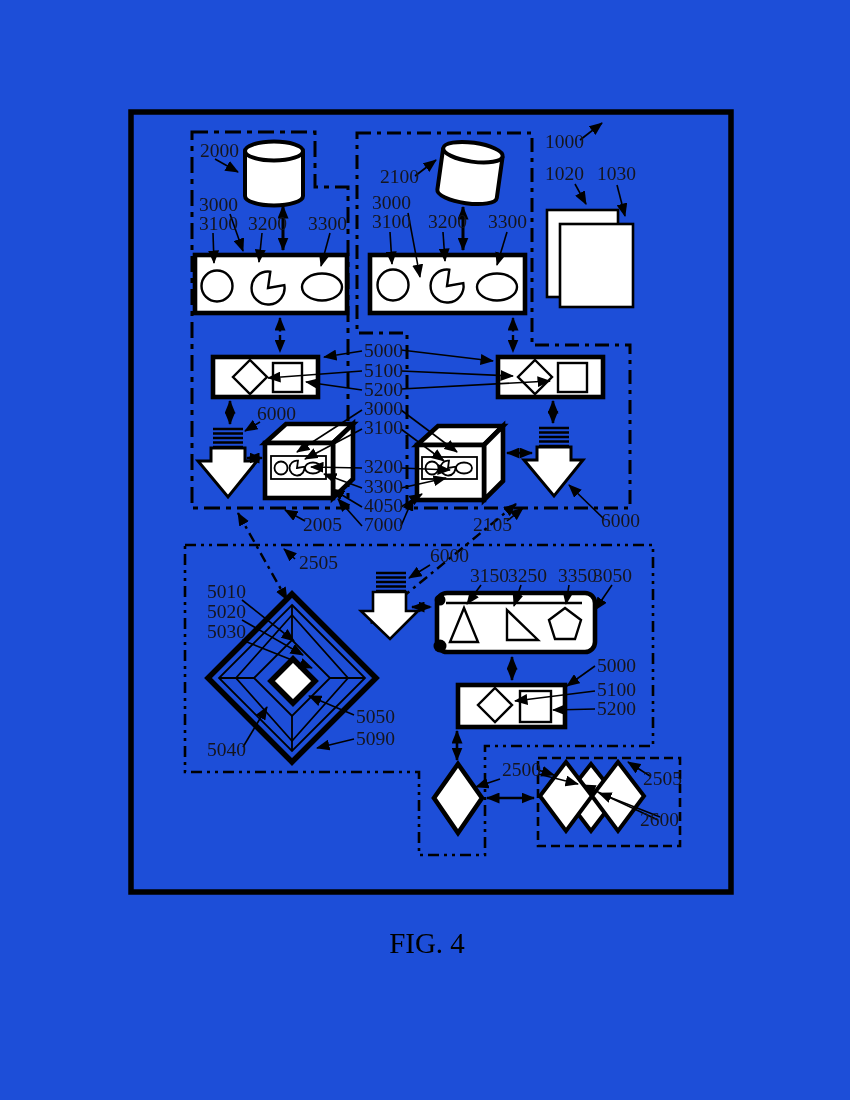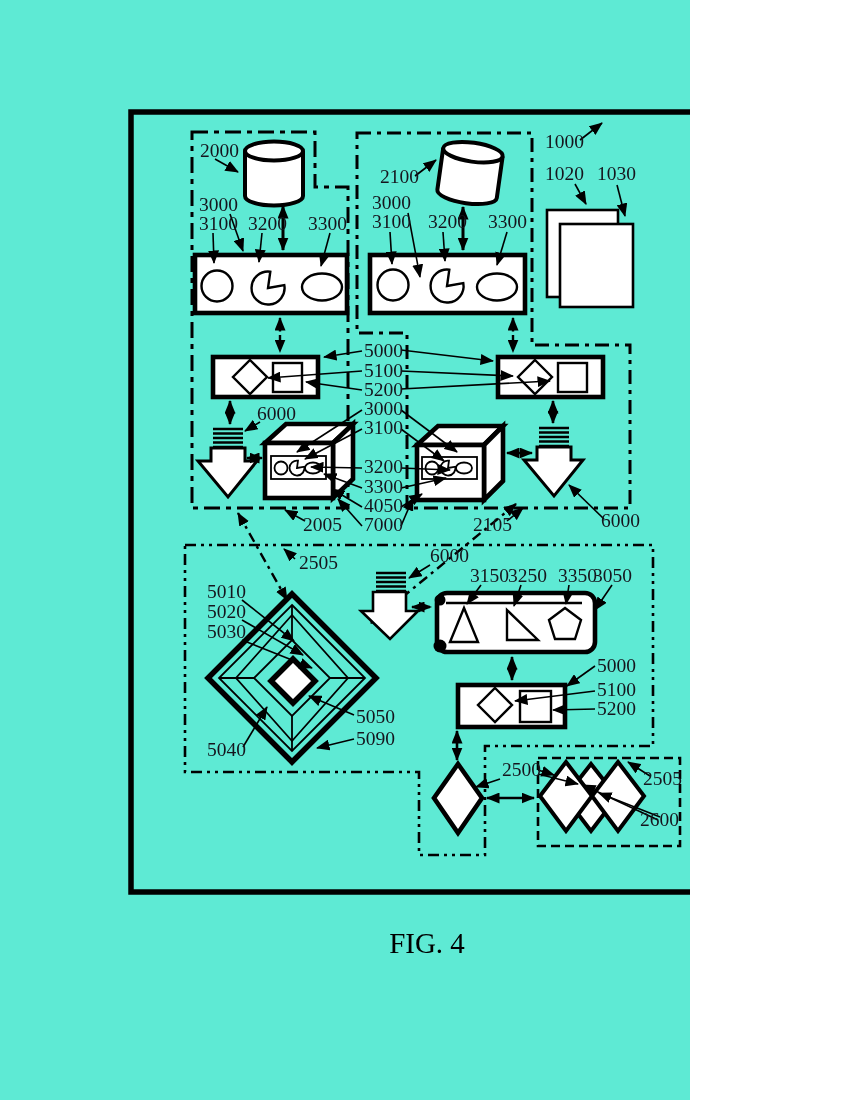--- a/index.html
+++ b/index.html
@@ -1,16 +1,16 @@
 <!DOCTYPE html>
 <html><head>
 <meta charset="utf-8">
 <style>
   html,body{margin:0;padding:0;background:#ffffff;}
-  #page{position:relative;width:690px;height:1100px;background:#5eead4;overflow:hidden;}
+  #page{position:relative;width:850px;height:1100px;background:#1d4ed8;overflow:hidden;}
   svg{display:block;}
   .ink{stroke:#000;fill:none;}
   .wf{fill:#fff;}
   .bk{fill:#000;stroke:none;}
   .w1{stroke-width:1.6px;}
   .w18{stroke-width:1.8px;}
   .w2{stroke-width:2.4px;}
   .w26{stroke-width:2.6px;}
   .w3{stroke-width:3px;}
   .w4{stroke-width:4px;}

